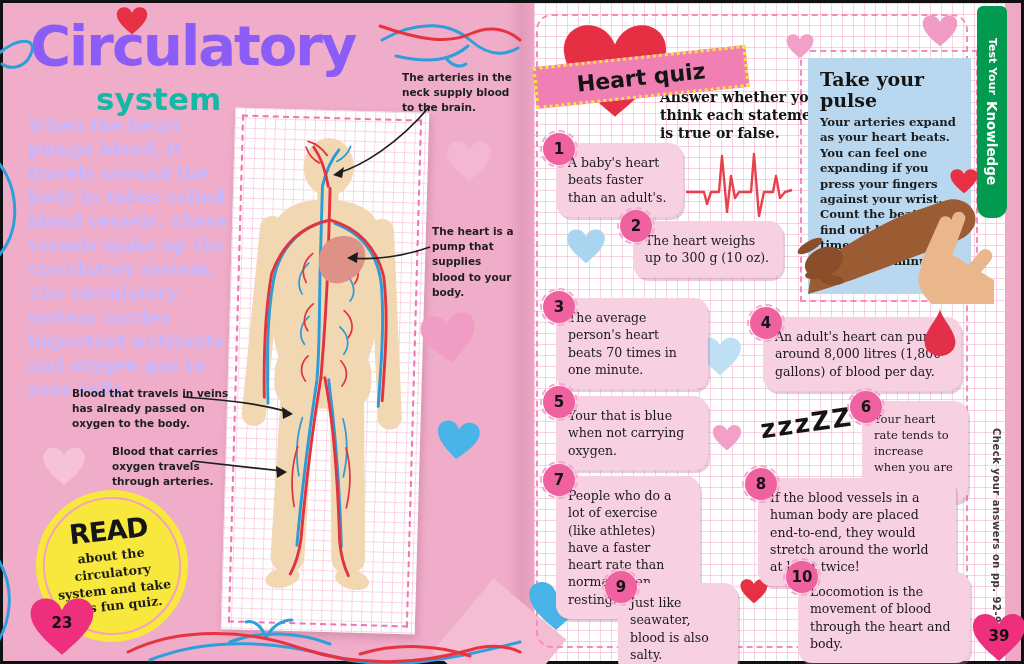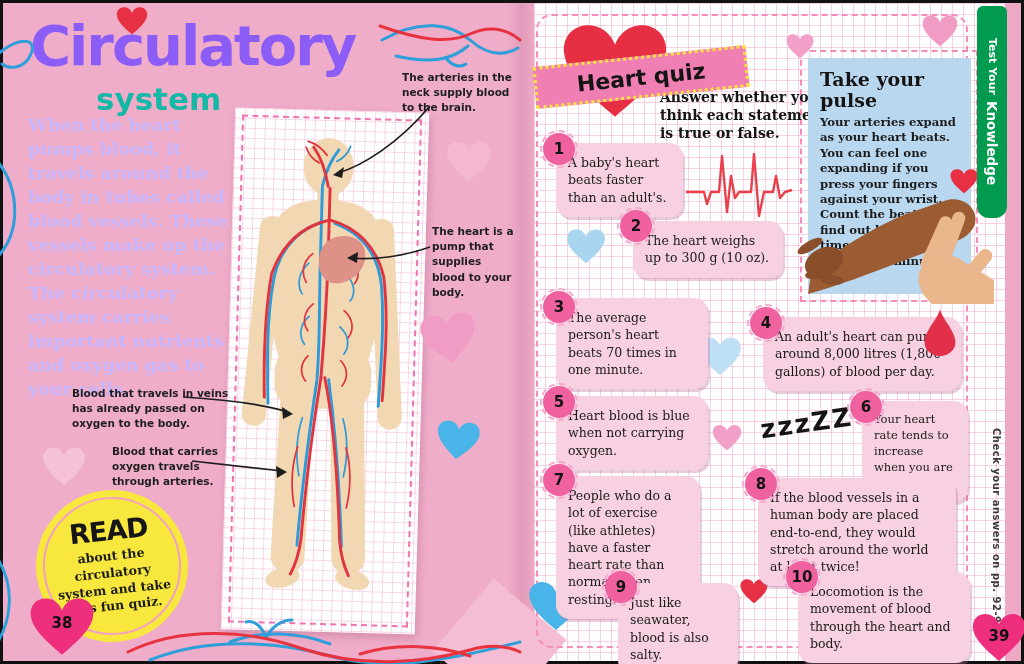--- a/index.html
+++ b/index.html
@@ -256,21 +256,21 @@
   <div class="qnum" style="left:620px;top:210px">2</div>
   <div class="qbox" style="left:633px;top:221px;width:150px">The heart weighs up to 300 g (10 oz).</div>
 
   <div class="qnum" style="left:543px;top:291px">3</div>
   <div class="qbox" style="left:556px;top:298px;width:152px">The average person's heart beats 70 times in one minute.</div>
 
   <div class="qnum" style="left:750px;top:307px">4</div>
   <div class="qbox" style="left:763px;top:317px;width:198px">An adult's heart can pump around 8,000 litres (1,800 gallons) of blood per day.</div>
 
   <div class="qnum" style="left:543px;top:386px">5</div>
-  <div class="qbox" style="left:556px;top:396px;width:152px">Heart blood is blue when not carrying oxygen.</div>
+  <div class="qbox" style="left:556px;top:396px;width:152px">Your that is blue when not carrying oxygen.</div>
 
   <div class="qnum" style="left:850px;top:391px">6</div>
   <div class="qbox" style="left:862px;top:401px;width:106px;font-size:11.5px">Your heart rate tends to increase when you are asleep.</div>
 
   <div class="zzz">zzzZZ</div>
 
   <div class="qnum" style="left:543px;top:464px">7</div>
   <div class="qbox" style="left:556px;top:476px;width:144px">People who do a lot of exercise (like athletes) have a faster heart rate than normal when resting.</div>
 
   <div class="qnum" style="left:745px;top:468px">8</div>
@@ -332,21 +332,21 @@
     </svg>
 
   <svg class="drop" style="left:922px;top:308px;width:36px;height:48px">
       <use href="#sym-drop"></use>
     </svg>
 
   <div class="pagenum" style="left:28px;top:596px;width:68px;height:60px">
     <svg>
         <use href="#sym-heart"></use>
       </svg>
-    <b>38</b>
+    <b>23</b>
   </div>
   <div class="pagenum" style="left:970px;top:612px;width:58px;height:50px">
     <svg>
         <use href="#sym-heart"></use>
       </svg>
     <b>39</b>
   </div>
 
 </div>
 

